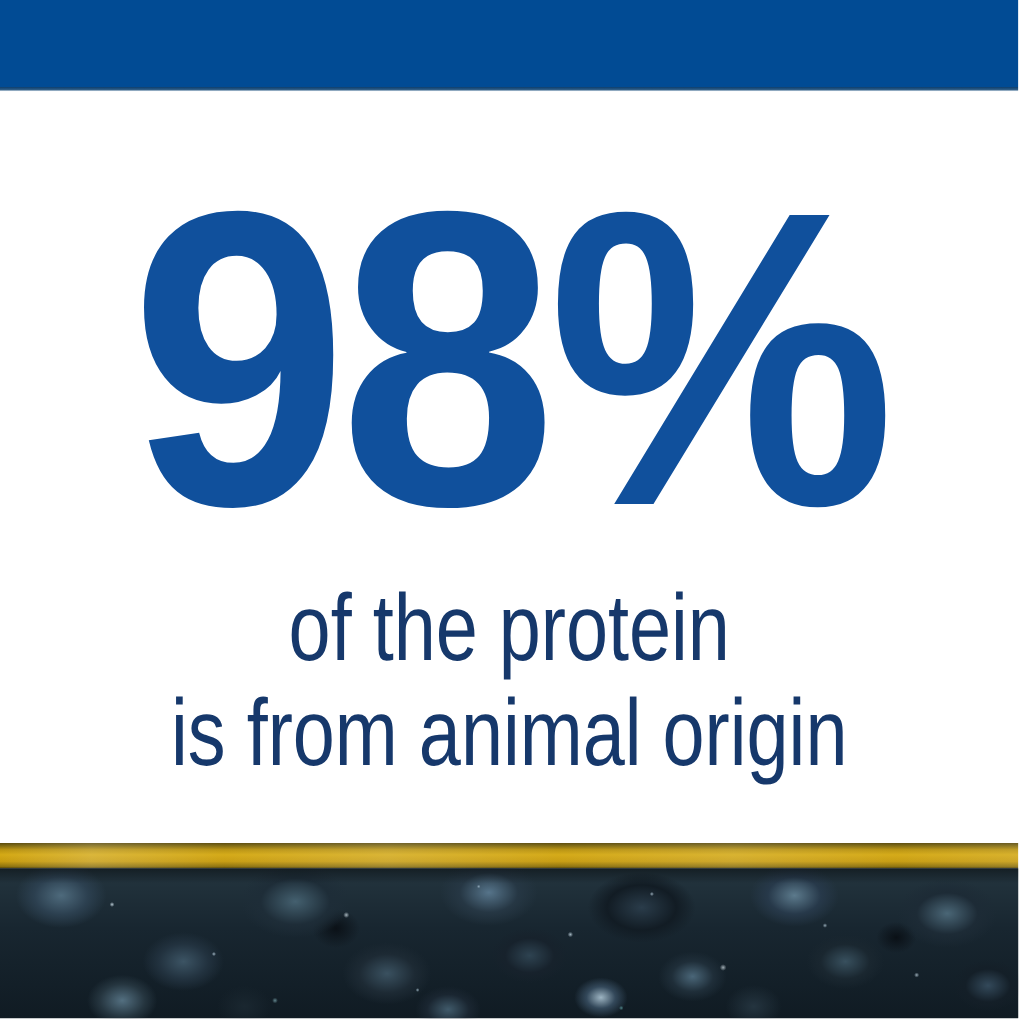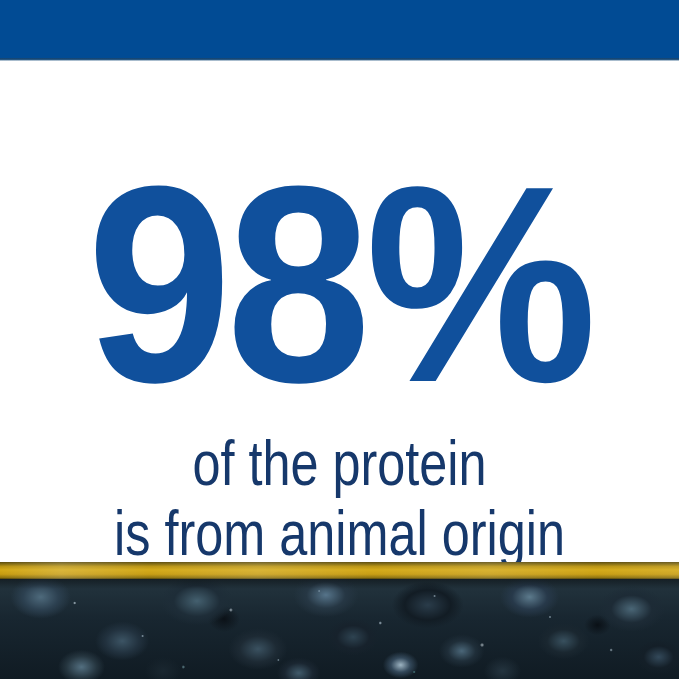--- a/index.html
+++ b/index.html
@@ -39,21 +39,20 @@
   }
 
   
   .content {
     position: absolute;
     left: 0;
     top: 61px;
     width: 679px;
     height: 452px;
     background: #ffffff;
-    margin-top: 44px;
   }
 
   .stat-wrap {
     position: absolute;
     left: 0;
     top: 70px;
     width: 679px;
     text-align: center;
   }
 

